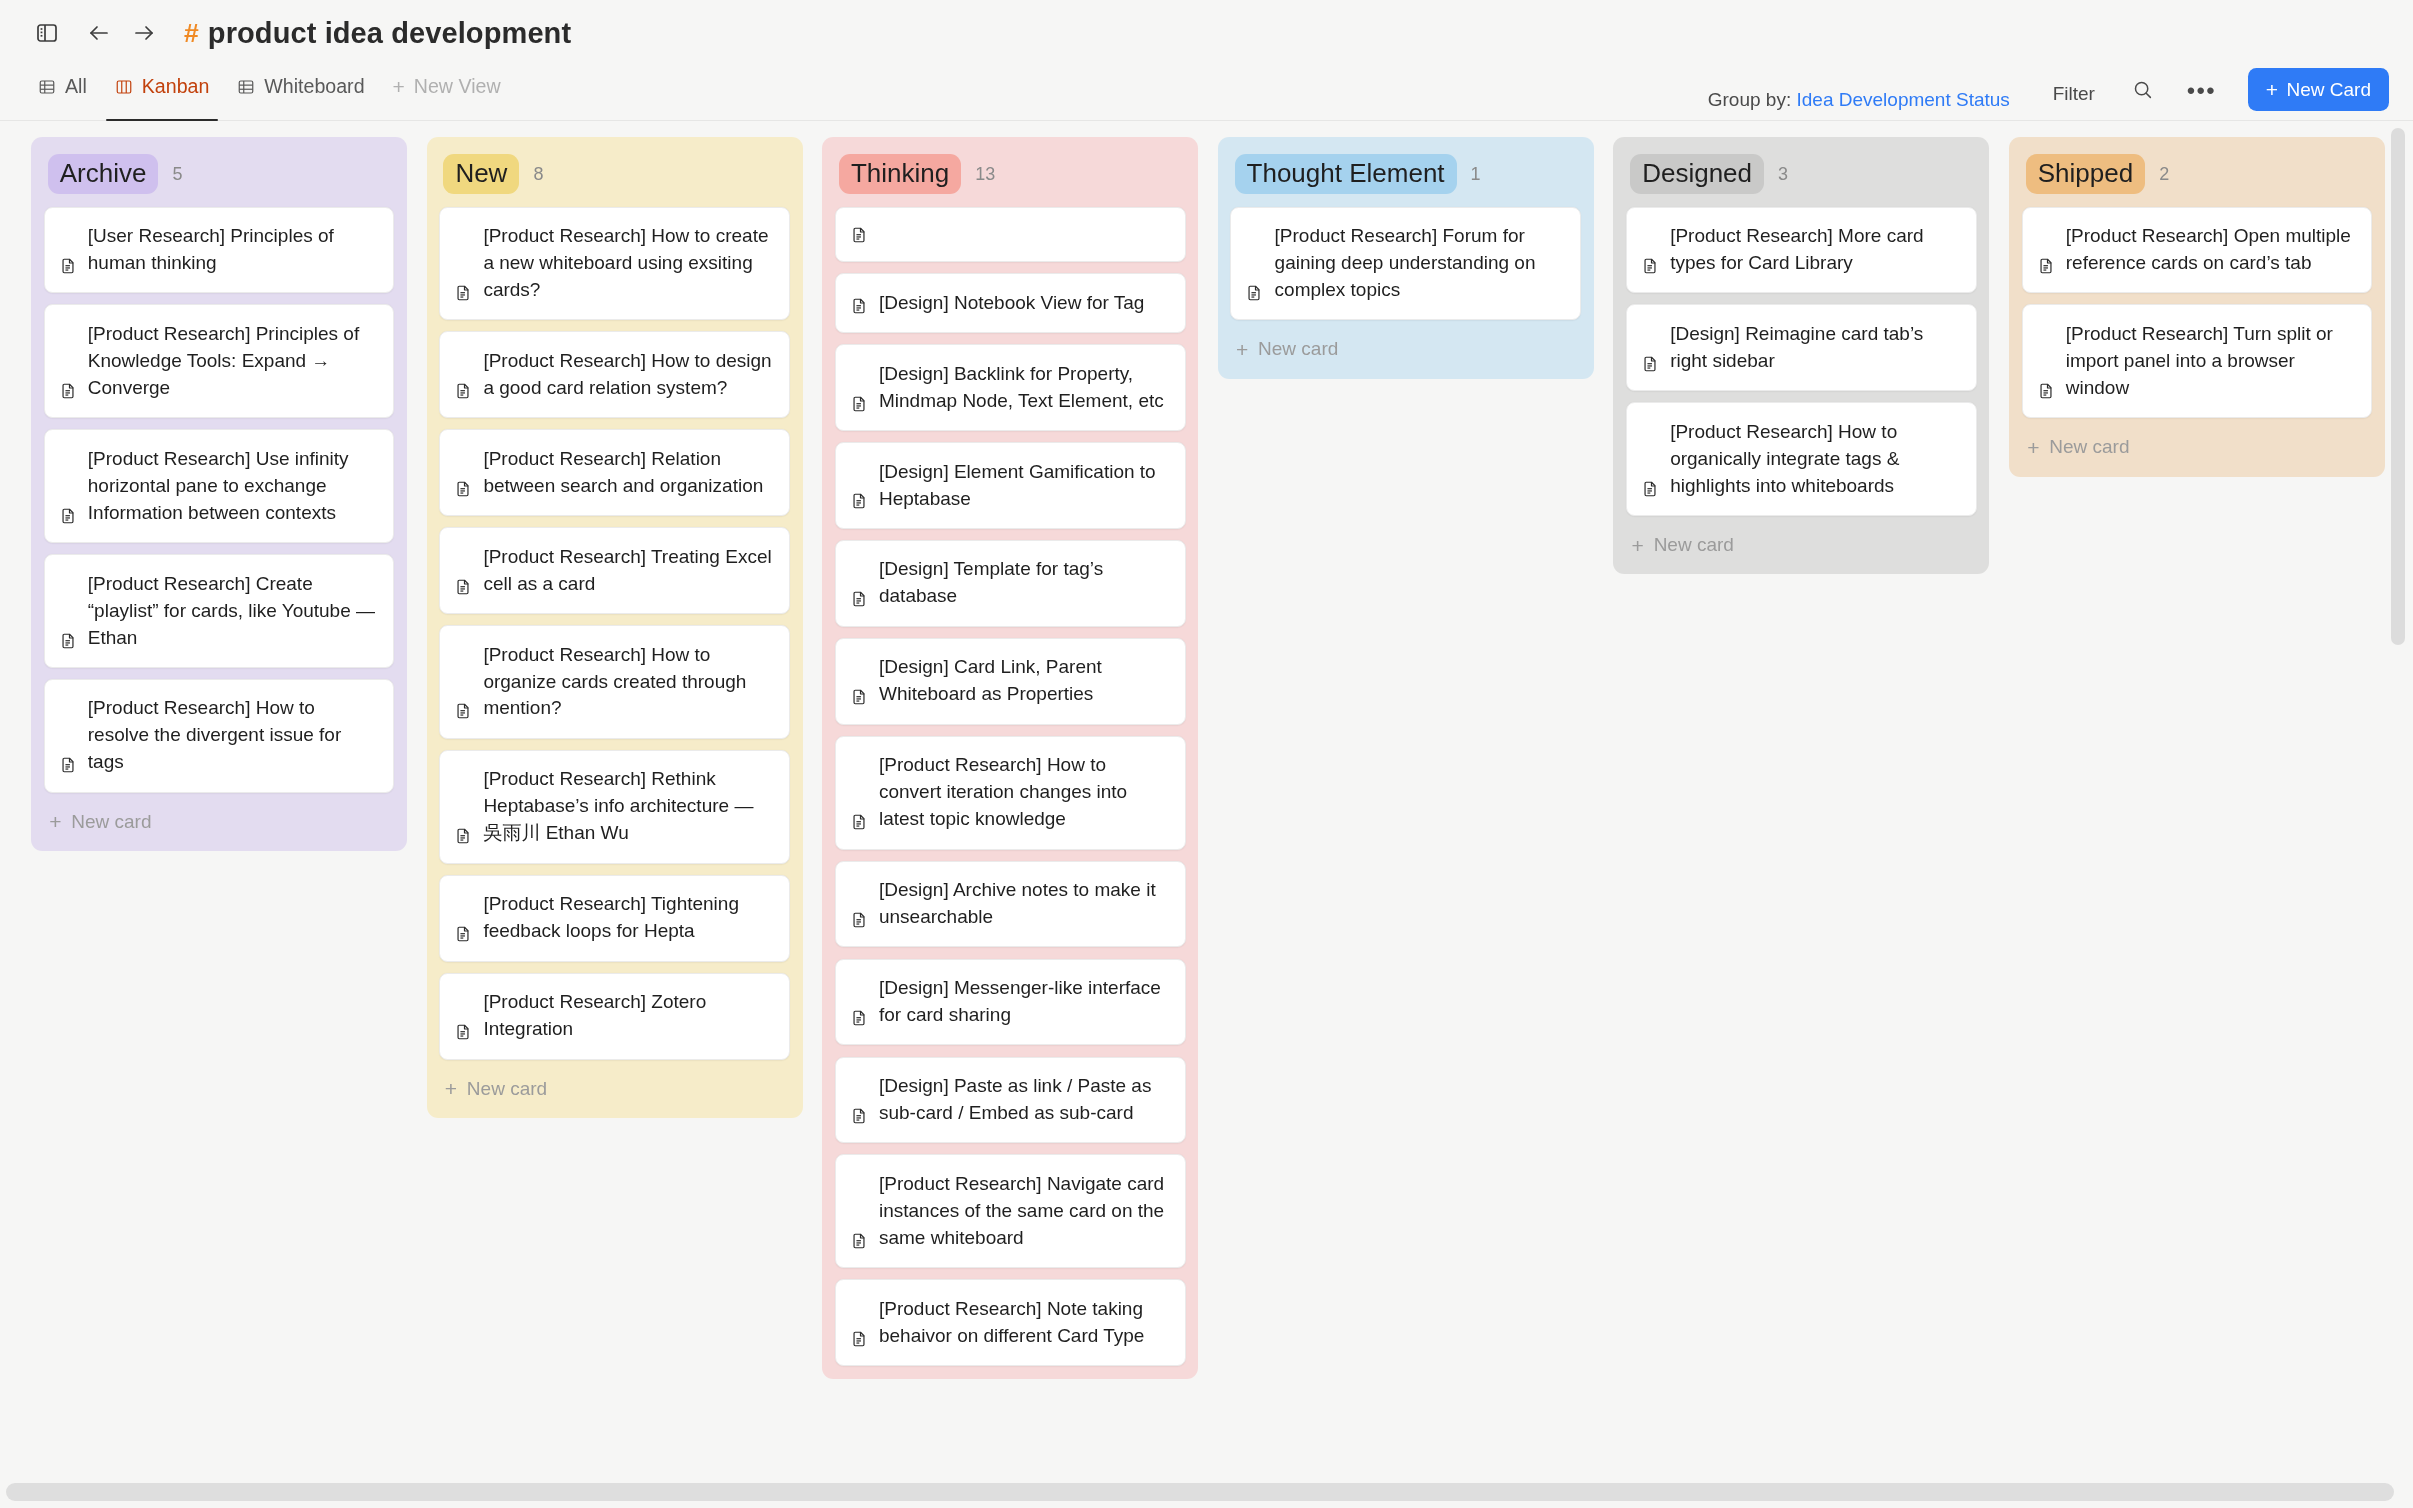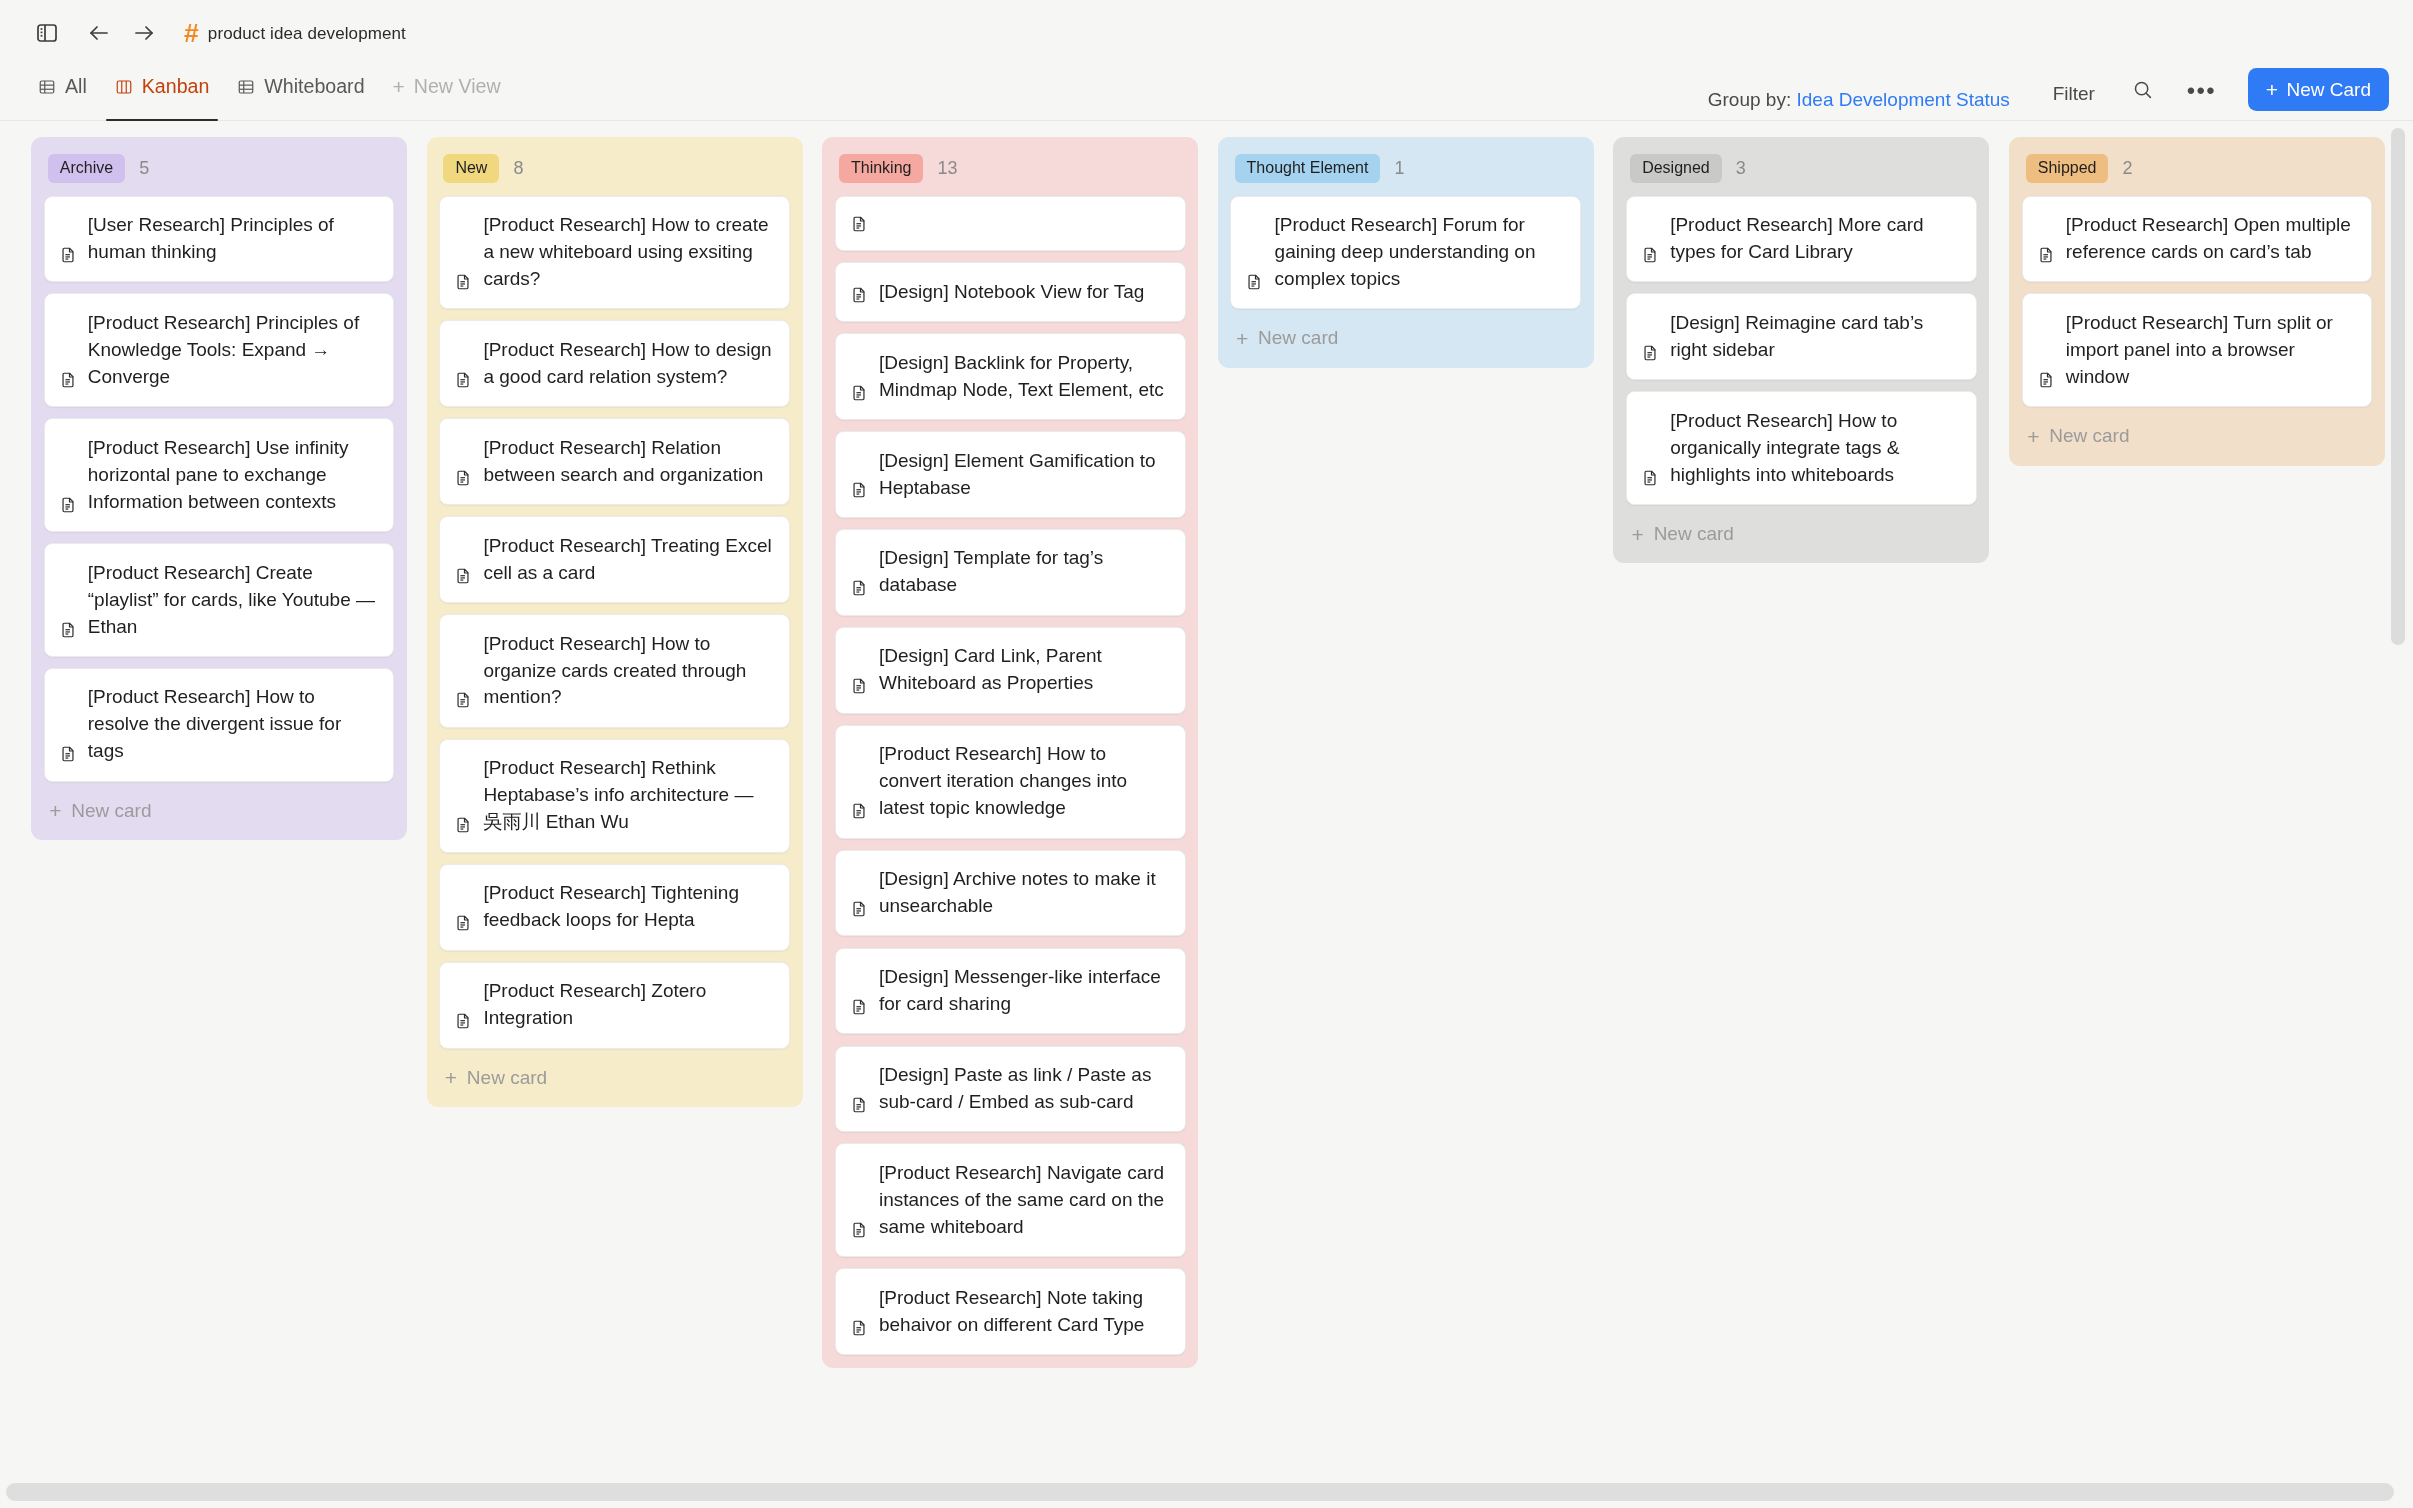--- a/index.html
+++ b/index.html
@@ -39,23 +39,23 @@
     gap: 9.8px;
   }
   .hash-icon {
     font-size: 26.5px;
     font-weight: 700;
     color: #f08a24;
     line-height: 1;
     letter-spacing: -0.7px;
   }
   .tb-title {
-    font-size: 17px;
+    font-size: 29px;
     color: #2b2b2b;
-    font-weight: 400;
+    font-weight: 700;
     white-space: nowrap;
     letter-spacing: 0.1px;
   }
 
   
   .toolbar {
     height: 54px;
     display: flex;
     align-items: flex-end;
     justify-content: space-between;
@@ -167,23 +167,23 @@
     flex-direction: column;
     gap: 11.2px;
   }
   .col-head {
     display: flex;
     align-items: center;
     gap: 14px;
     padding: 2.8px 2.8px 1.4px 4.2px;
   }
   .col-chip {
-    font-size: 16px;
+    font-size: 26px;
     padding: 4.9px 12px 6.3px 12px;
-    border-radius: 6px;
+    border-radius: 11px;
     color: #1f1f1f;
     white-space: nowrap;
     line-height: 1.1;
   }
   .col-count {
     font-size: 18px;
     color: #8a8a8a;
   }
 
   .card {

